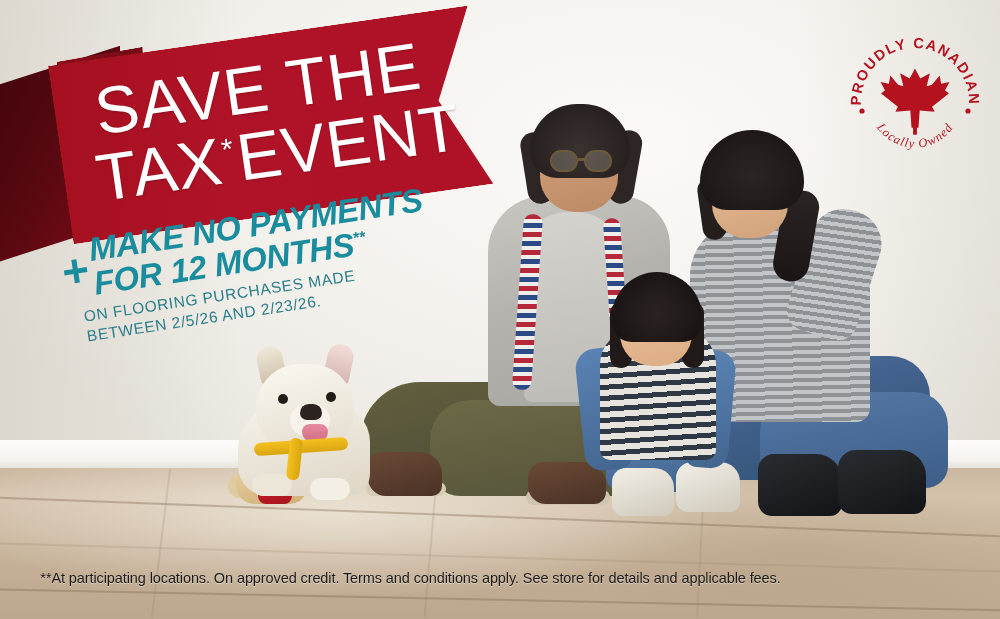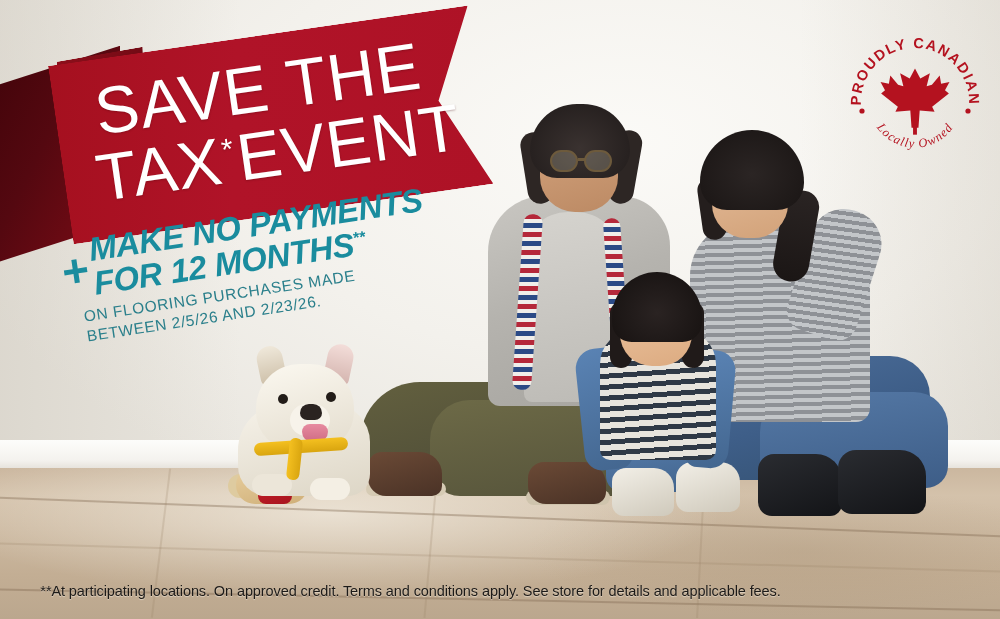--- a/index.html
+++ b/index.html
@@ -385,21 +385,20 @@
   }
   .badge svg { display: block; width: 140px; height: 140px; }
 
   
   .disclaimer {
     position: absolute; left: 0; top: 570px;
     width: 821px; text-align: center;
     font-size: 14.5px; font-weight: 400;
     color: #1c1a18; letter-spacing: -.1px;
     text-shadow: 0 1px 1px rgba(255,252,244,.5);
-    margin-top: 13px;
   }
 </style>
 </head>
 <body>
 
 <div class="banner">
 
   <div class="photo">
 
     <div class="wall"></div>

